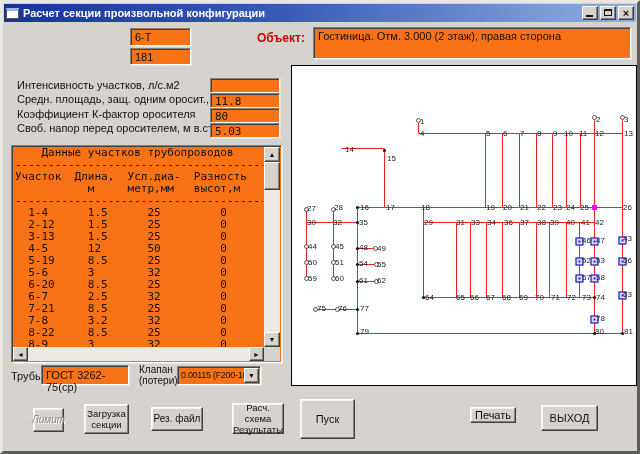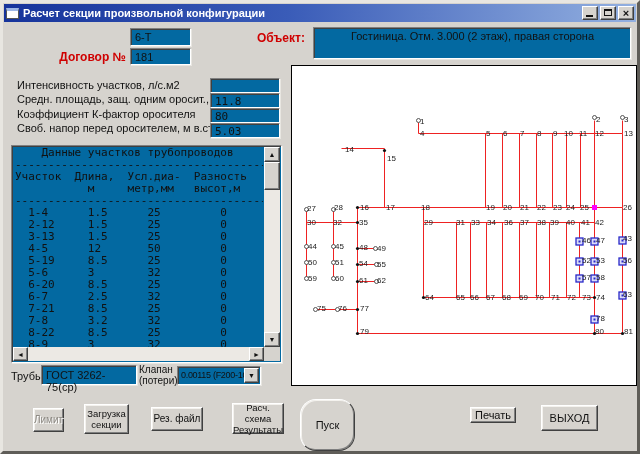--- a/index.html
+++ b/index.html
@@ -19,21 +19,21 @@
   .title-text{color:#fff;font-size:11px;font-weight:bold;white-space:nowrap;flex:1;}
   .tb-btn{width:16px;height:14px;background:#d6d3ce;margin-left:2px;
     border:1px solid;border-color:#fff #404040 #404040 #fff;
     box-shadow:inset -1px -1px 0 #808080;position:relative;flex:0 0 auto;}
   .tb-btn .min-glyph{position:absolute;left:3px;bottom:2px;width:7px;height:2px;background:#111;}
   .tb-btn .max-glyph{position:absolute;left:3px;top:2px;width:8px;height:7px;border:1px solid #111;border-top:2px solid #111;}
   .tb-btn .close-glyph{position:absolute;left:0;top:-1px;width:100%;text-align:center;
     font-size:11px;font-weight:bold;color:#111;line-height:14px;}
   .red-label{position:absolute;color:#cf0000;font-weight:bold;font-size:12px;}
   .blk-label{position:absolute;color:#111;font-size:11px;white-space:nowrap;}
-  .sunken{background:#0369a1;border:1px solid;border-color:#808080 #fff #fff #808080;
+  .sunken{background:#f97316;border:1px solid;border-color:#808080 #fff #fff #808080;
     box-shadow:inset 1px 1px 0 #404040, 1px 1px 0 #e8e6e1;}
   .fld{position:absolute;font-size:11px;color:#111;padding:2px 3px 0 4px;}
   .fld.mono{font-family:"DejaVu Sans Mono",monospace;}
   .tablebox{position:absolute;left:8px;top:142px;width:271px;height:218px;overflow:hidden;}
   .tablebox pre{
     margin:0;position:absolute;left:3px;top:1px;right:18px;bottom:15px;overflow:hidden;
     font-family:"DejaVu Sans Mono",monospace;font-size:11px;line-height:12px;color:#111;
   }
   .vscroll{position:absolute;top:1px;right:1px;width:16px;bottom:15px;background:#ece9e4;}
   .hscroll{position:absolute;left:1px;bottom:1px;right:17px;height:14px;background:#ece9e4;}
@@ -45,21 +45,21 @@
     border:1px solid;border-color:#fff #404040 #404040 #fff;box-shadow:inset -1px -1px 0 #808080;}
   .sb-left{left:0;top:0;width:15px;height:14px;line-height:13px;}
   .sb-right{right:0;top:0;width:15px;height:14px;line-height:13px;}
   .corner{position:absolute;right:1px;bottom:1px;width:16px;height:14px;background:#d6d3ce;}
   .btn{position:absolute;background:#d6d3ce;border:1px solid;border-color:#fff #404040 #404040 #fff;
     box-shadow:inset -1px -1px 0 #808080, inset 1px 1px 0 #f4f2ee;
     font-family:"Liberation Sans",sans-serif;font-size:10px;color:#111;
     display:flex;align-items:center;justify-content:center;text-align:center;
     white-space:pre-line;line-height:12px;padding:0;}
   .btn.two{font-size:9.5px;line-height:11px;}
-  .btn.disabled{color:#8d8a84;text-shadow:1px 1px 0 #fff;}
+  .btn.disabled{color:#8d8a84;text-shadow:1px 1px 0 #fff;font-style:italic;}
   .btn.big{font-size:11px;}
   .diagram{position:absolute;left:288px;top:62px;width:346px;height:321px;background:#fff;border:1px solid #000;}
   .combo{position:absolute;left:174px;top:363px;width:84px;height:19px;}
   .combo .val{position:absolute;left:0;top:0;right:0;bottom:0;padding:3px 16px 0 3px;
     font-size:9px;letter-spacing:-0.3px;color:#111;white-space:nowrap;overflow:hidden;}
   .combo .drop{position:absolute;right:1px;top:1px;width:15px;height:15px;background:#d6d3ce;
     border:1px solid;border-color:#fff #404040 #404040 #fff;box-shadow:inset -1px -1px 0 #808080;
     font-size:7px;text-align:center;line-height:14px;color:#111;}
 </style>
 </head>
@@ -76,25 +76,24 @@
     <div class="tb-btn">
         <div class="max-glyph"></div>
       </div>
     <div class="tb-btn">
         <div class="close-glyph">×</div>
       </div>
   </div>
 
   <div class="fld sunken" style="left:127px;top:25px;width:61px;height:18px;">6-Т</div>
 
-  <div class="red-label" style="left:38px;top:47px;width:85px;text-align:right;">Договор №</div>
   <div class="fld sunken" style="left:127px;top:45px;width:61px;height:17px;">181</div>
 
   <div class="red-label" style="left:254px;top:28px;">Объект:</div>
-  <div class="fld sunken" style="left:310px;top:24px;width:318px;height:32px;text-align:center;">Гостиница. Отм. 3.000 (2 этаж), правая сторона</div>
+  <div class="fld sunken" style="left:310px;top:24px;width:318px;height:32px;text-align:left;">Гостиница. Отм. 3.000 (2 этаж), правая сторона</div>
 
   <div class="blk-label" style="left:14px;top:76px;">Интенсивность участков, л/с.м2</div>
   <div class="blk-label" style="left:14px;top:90px;">Средн. площадь, защ. одним оросит., м2</div>
   <div class="blk-label" style="left:14px;top:105px;">Коэффициент К-фактор оросителя</div>
   <div class="blk-label" style="left:14px;top:119px;">Своб. напор перед оросителем, м в.ст.</div>
 
   <div class="fld mono sunken" style="left:207px;top:75px;width:70px;height:15px;padding-top:13px;">0.08</div>
   <div class="fld mono sunken" style="left:207px;top:90px;width:70px;height:15px;padding-top:1px;">11.8</div>
   <div class="fld mono sunken" style="left:207px;top:105px;width:70px;height:15px;padding-top:1px;">80</div>
   <div class="fld mono sunken" style="left:207px;top:120px;width:70px;height:15px;padding-top:1px;">5.03</div>
@@ -124,21 +123,21 @@
       <div class="sb-btn sb-down">▼</div>
     </div>
     <div class="hscroll">
       <div class="sb-btn sb-left">◄</div>
       <div class="sb-btn sb-right">►</div>
     </div>
     <div class="corner"></div>
   </div>
 
   <div class="blk-label" style="left:8px;top:367px;">Трубы</div>
-  <div class="fld sunken" style="left:38px;top:362px;width:96px;height:20px;padding-top:3px;">ГОСТ 3262-75(ср)</div>
+  <div class="fld sunken" style="left:38px;top:362px;width:88px;height:20px;padding-top:3px;">ГОСТ 3262-75(ср)</div>
 
   <div class="blk-label" style="left:136px;top:361px;font-size:10px;line-height:11px;white-space:pre-line;">Клапан
 (потери)</div>
   <div class="combo sunken">
     <div class="val">0.00115 (F200-100)</div>
     <div class="drop"><span>▼</span></div>
   </div>
 
   <div class="diagram">
     <svg id="diagram-svg" width="344" height="319" viewBox="0 0 344 319">
@@ -314,17 +313,17 @@
         <text x="332" y="268" font-size="8" fill="#222" font-family="&quot;Liberation Sans&quot;, sans-serif">81</text>
       </svg>
   </div>
 
   <div class="btn disabled" style="left:30px;top:405px;width:31px;height:24px;">Лимит</div>
   <div class="btn two" style="left:81px;top:401px;width:45px;height:30px;">Загрузка
 секции</div>
   <div class="btn" style="left:148px;top:404px;width:52px;height:24px;">Рез. файл</div>
   <div class="btn two" style="left:229px;top:400px;width:52px;height:31px;">Расч. схема
 Результаты</div>
-  <div class="btn big" style="left:297px;top:396px;width:55px;height:52px;border-radius:16px;">Пуск</div>
+  <div class="btn big" style="left:297px;top:396px;width:55px;height:40px;">Пуск</div>
   <div class="btn big" style="left:467px;top:404px;width:46px;height:16px;">Печать</div>
   <div class="btn big" style="left:538px;top:402px;width:57px;height:26px;">ВЫХОД</div>
 
 </div>
 
 </body></html>

